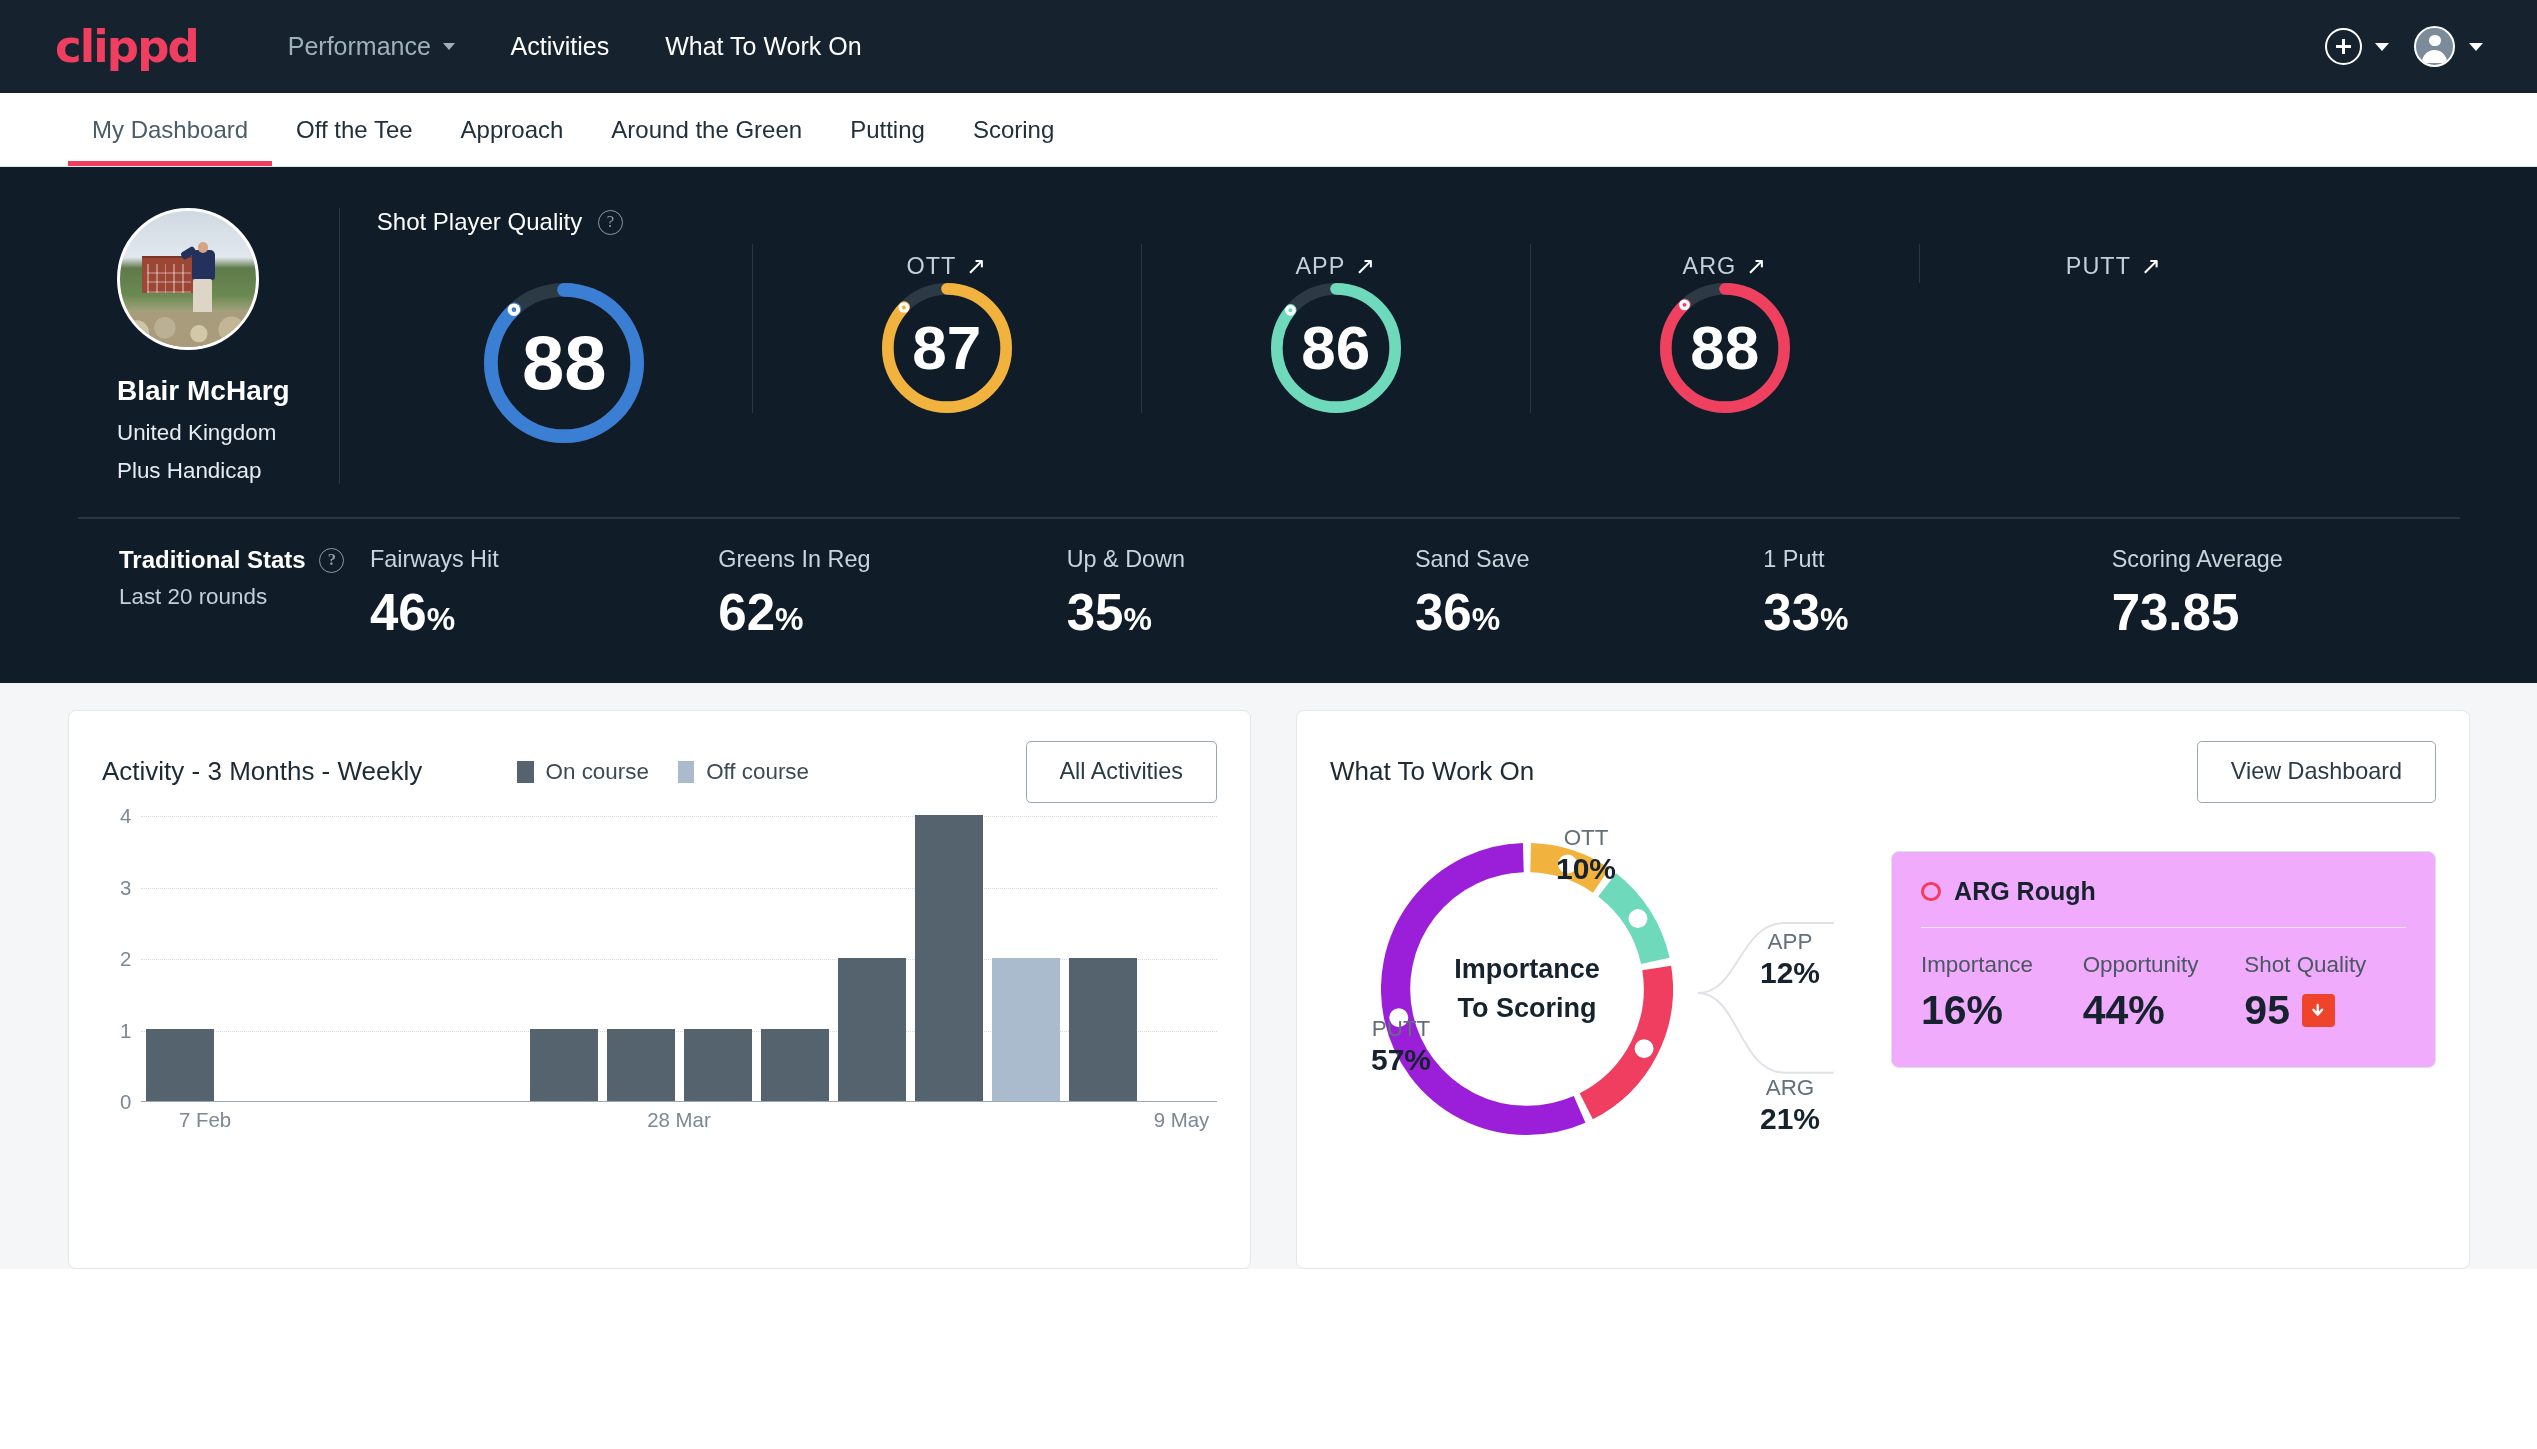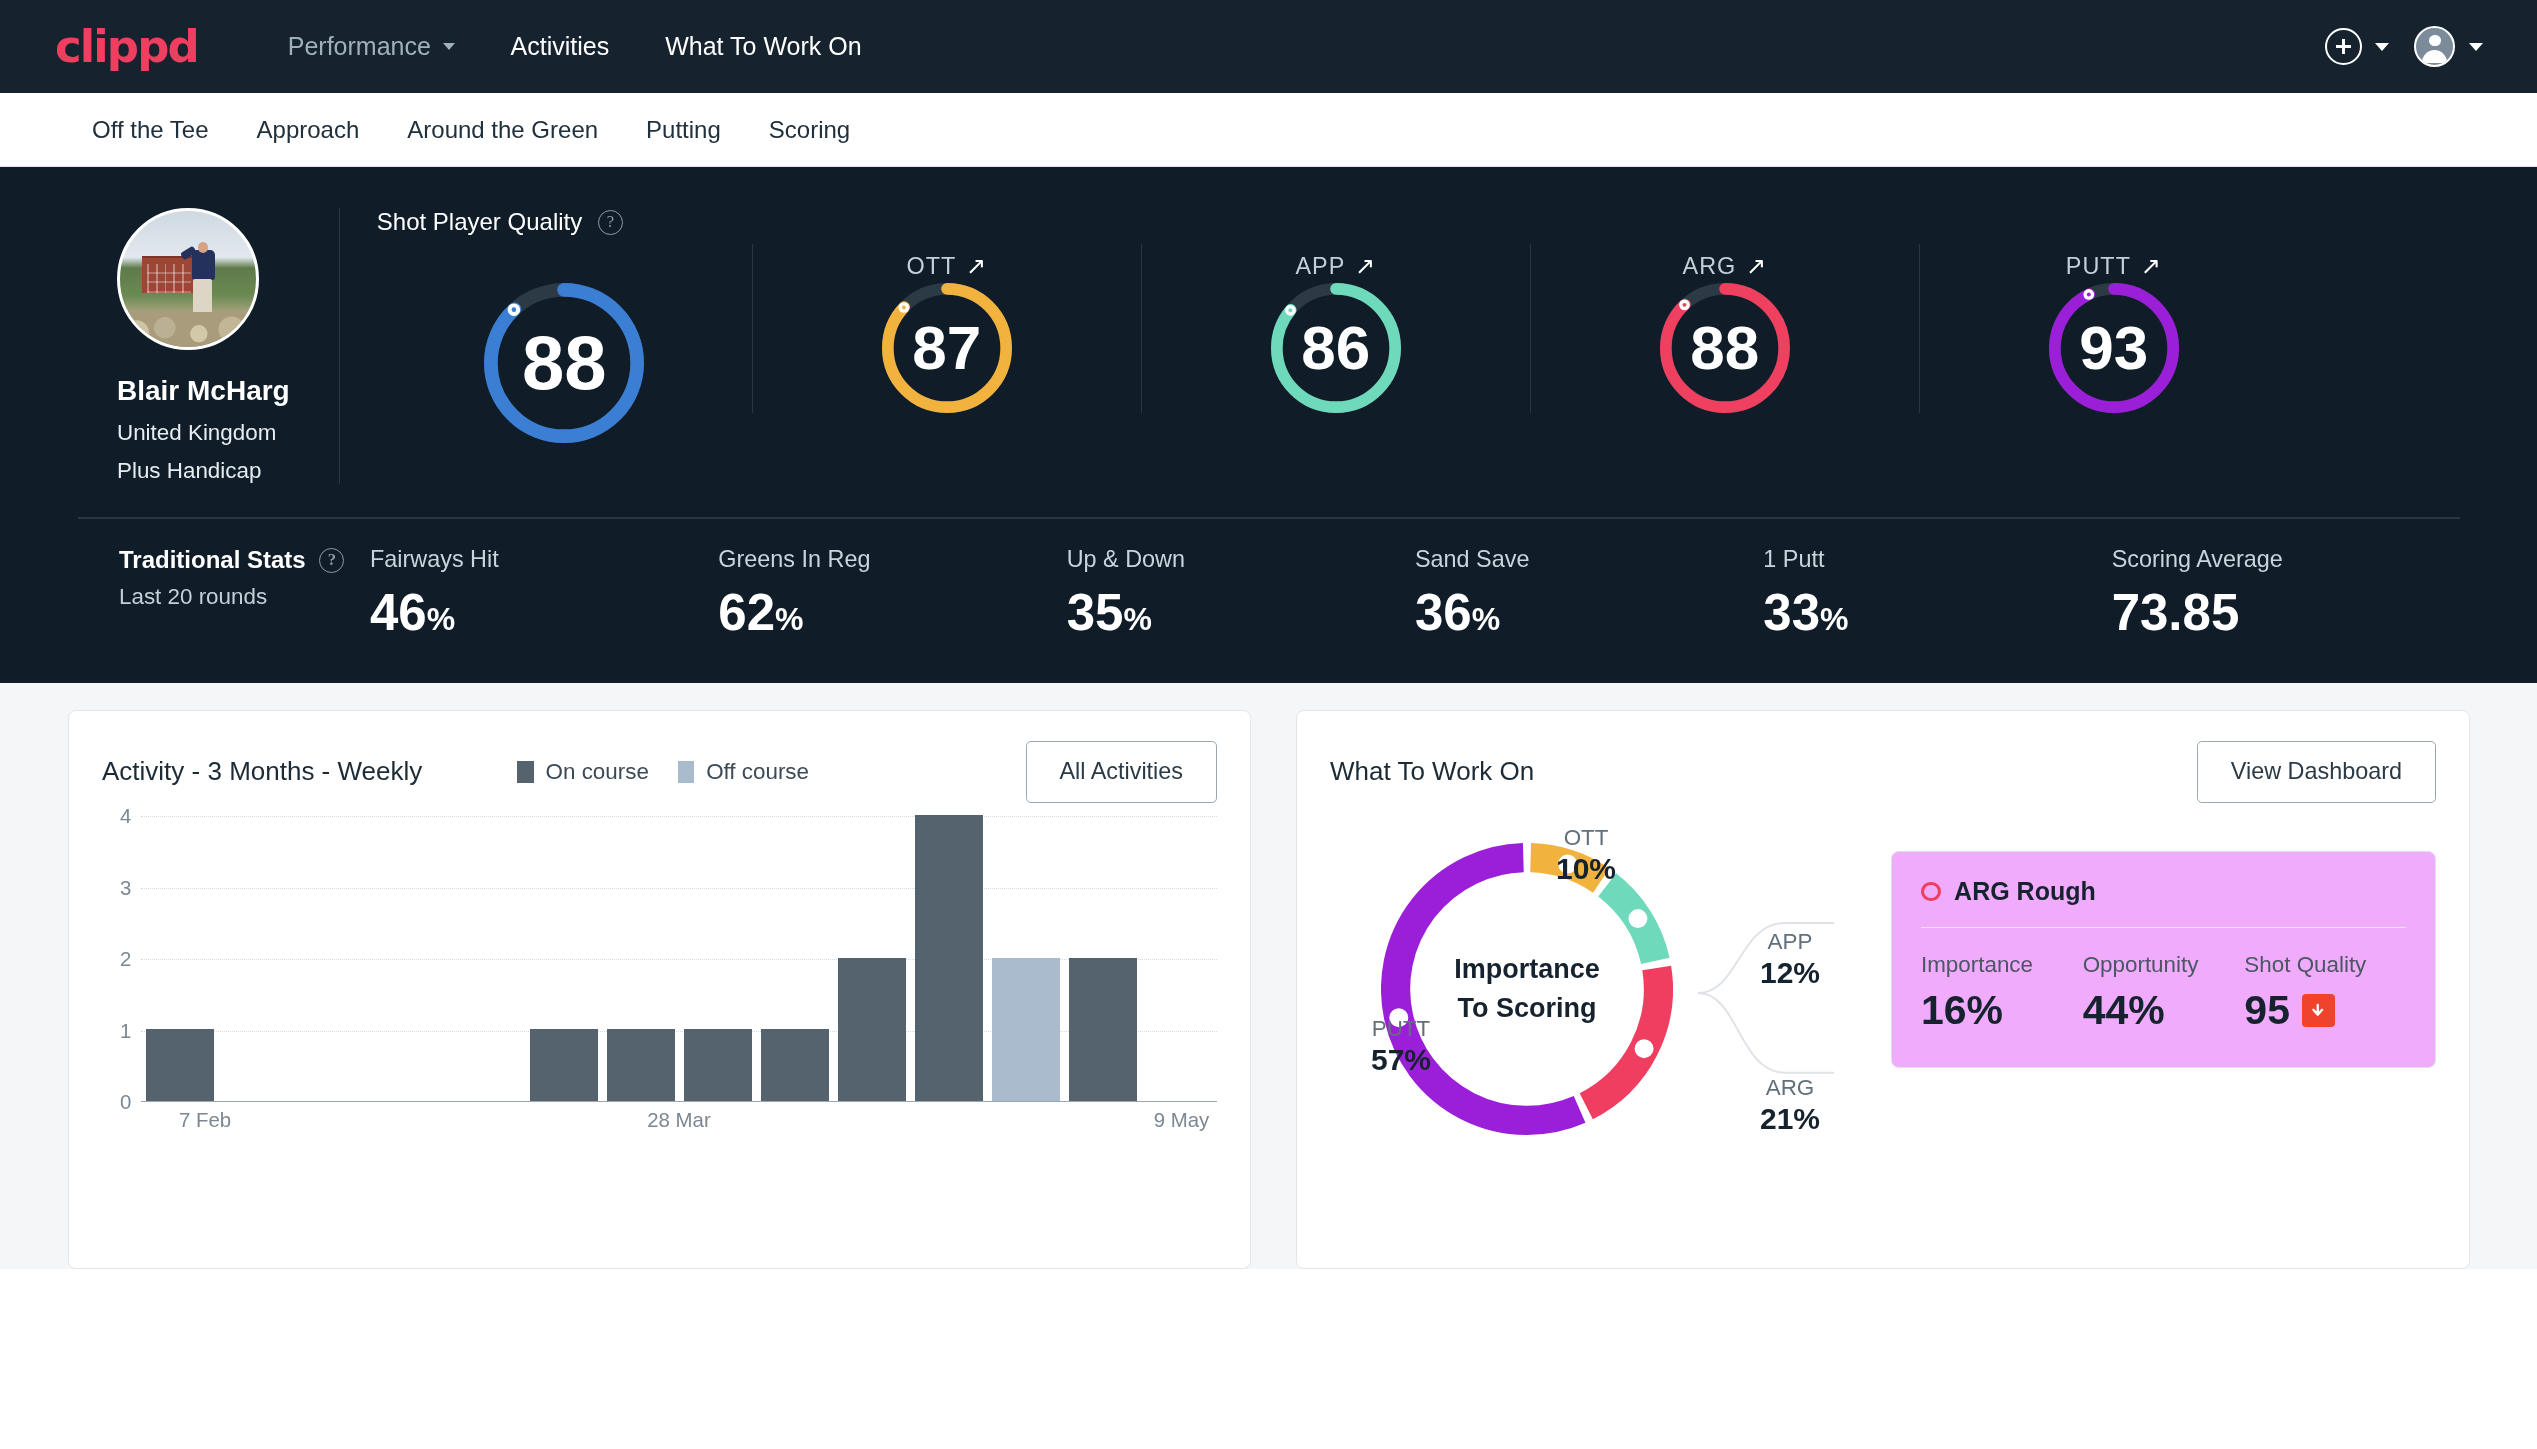--- a/index.html
+++ b/index.html
@@ -291,20 +291,21 @@
       <span class="avatar-btn">
         <span class="head"></span>
           <span class="body"></span>
       </span>
       <span class="caret-w"></span>
     </div>
   </div>
 </div>
 
 <div class="tabbar">
+  <div class="tab active">My Dashboard</div>
   <div class="tab">Off the Tee</div>
   <div class="tab">Approach</div>
   <div class="tab">Around the Green</div>
   <div class="tab">Putting</div>
   <div class="tab">Scoring</div>
 </div>
 
 <div class="hero">
   <div class="hero-top">
     <div class="profile">
@@ -383,28 +384,20 @@
                 <circle cx="25.242626538349974" cy="22.53291372729391" r="2.04" fill="#ef4060"></circle>
               </svg>
             <span class="val">88</span>
           </div>
         </div>
 
         <div class="gauge-cell sm">
           <div class="gauge-label">
             <span>PUTT</span>
             <span class="arrow">↗</span>
-          </div>
-          <div class="ring sm" id="ring-putt" style="width: 130px; height: 130px;"><svg width="130" height="130" viewBox="0 0 134 134">
-                <circle cx="67" cy="67" r="61" fill="none" stroke="#2c3a46" stroke-width="12" transform="rotate(-90 67 67)"></circle>
-                <circle cx="67" cy="67" r="61" fill="none" stroke="#9b1fd8" stroke-width="12" stroke-dasharray="356.44510247629796 26.829201261656817" stroke-dashoffset="0" stroke-linecap="round" transform="rotate(-90 67 67)"></circle>
-                <circle cx="41.027463214530556" cy="11.805549799572816" r="5.5200000000000005" fill="#ffffff"></circle>
-                <circle cx="41.027463214530556" cy="11.805549799572816" r="2.04" fill="#9b1fd8"></circle>
-              </svg>
-            <span class="val">93</span>
           </div>
         </div>
       </div>
     </div>
   </div>
 
   <div class="divider"></div>
 
   <div class="tstats">
     <div class="tstats-title">

